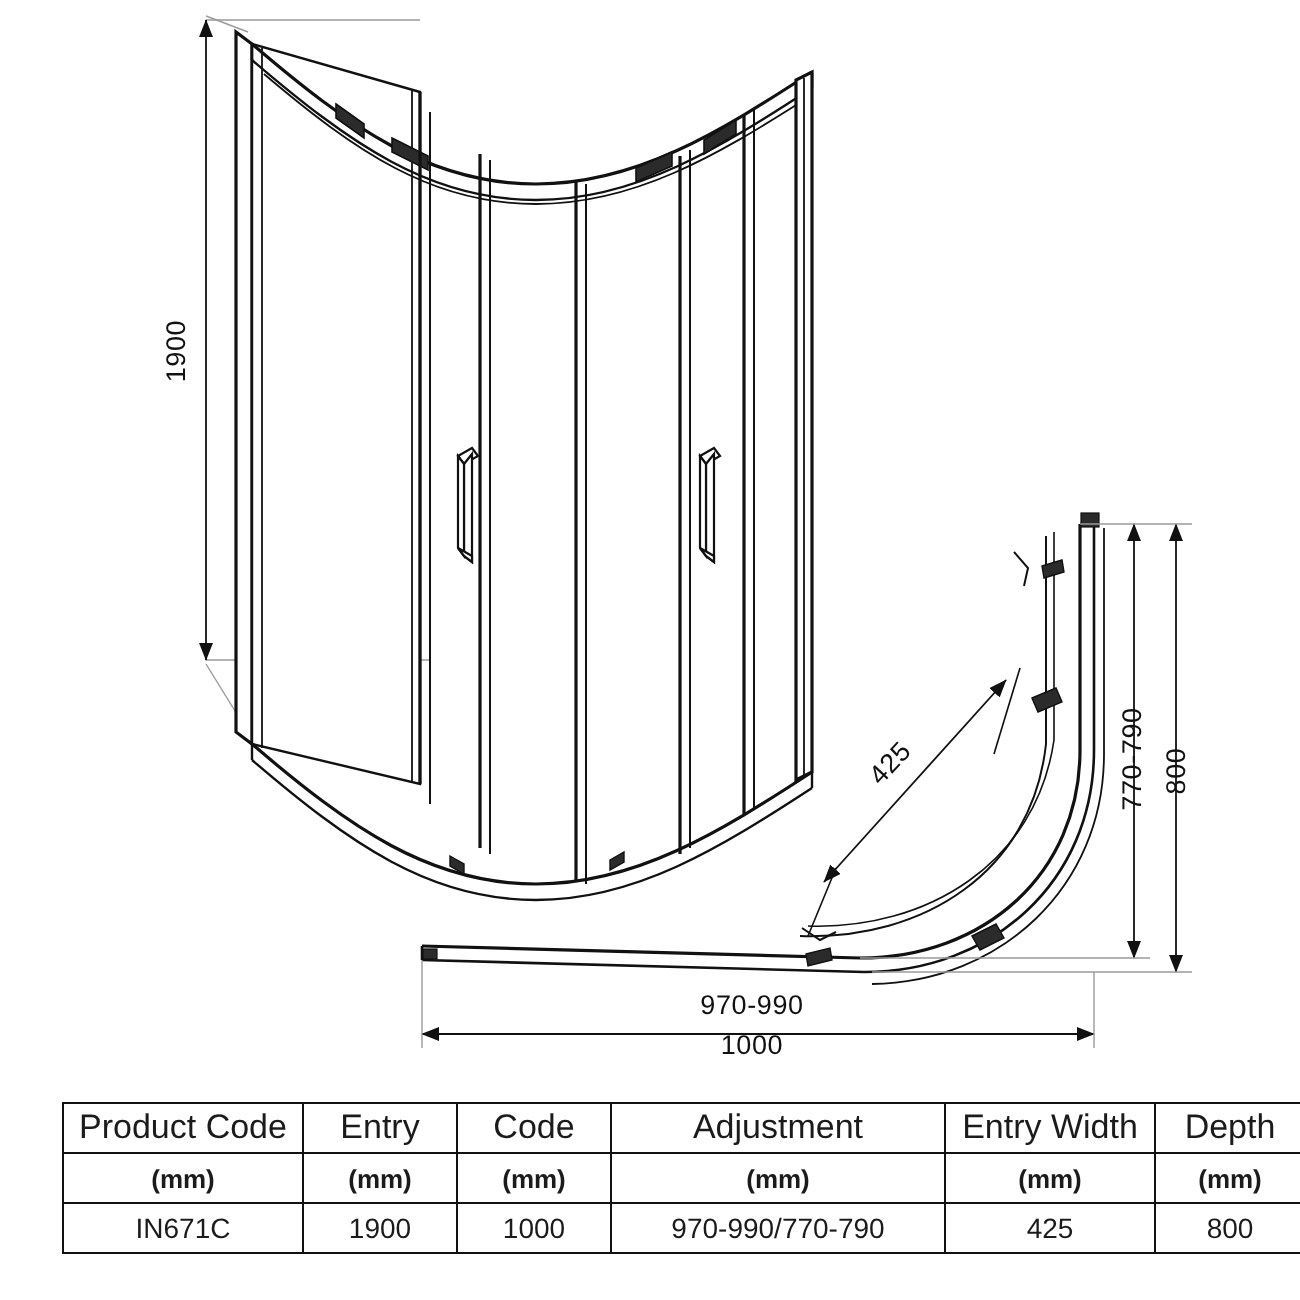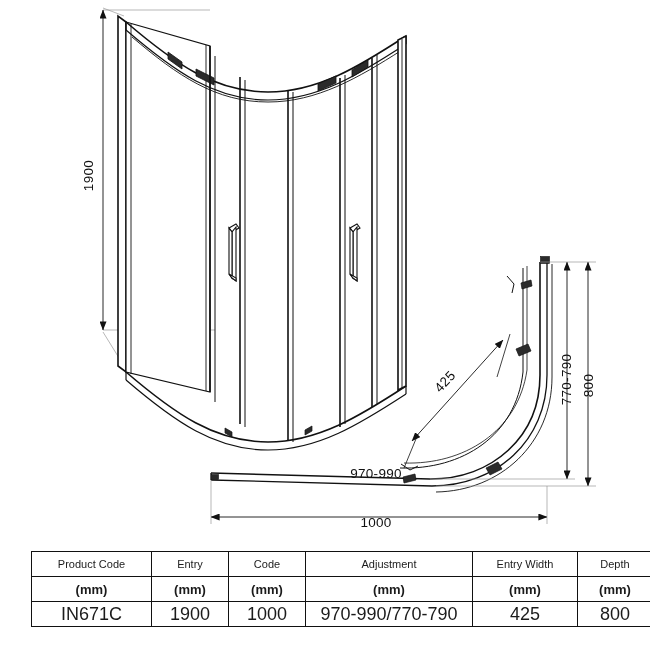--- a/index.html
+++ b/index.html
@@ -25,23 +25,23 @@
   #spec-table td{
     border:1.6px solid #111;
     text-align:center;
     vertical-align:middle;
     height:24px;
     font-size:13.5px;
     color:#1b1b1b;
     padding:0 2px;
     white-space:nowrap;
   }
-  #spec-table tr.header-row td{font-size:11px;}
+  #spec-table tr.header-row td{font-size:17px;}
   #spec-table tr.unit-row td{font-size:13px;font-weight:bold;}
-  #spec-table tr.value-row td{font-size:18px;}
+  #spec-table tr.value-row td{font-size:14px;}
   .c-code{width:115px;}
   .c-height{width:72px;}
   .c-width{width:72px;}
   .c-adj{width:162px;}
   .c-entry{width:100px;margin-top:42px;}
   .c-depth{width:70px;}
 
   
   .dim-text{
     position:absolute;
@@ -50,21 +50,21 @@
     color:#111;
     white-space:nowrap;
     letter-spacing:0.3px;
   }
   .rot90{transform:rotate(-90deg);transform-origin:50% 50%;}
   .rotdiag{transform:rotate(-47deg);transform-origin:50% 50%;}
 
   #dim-1900{left:60px;top:168px;width:56px;text-align:center;}
   #dim-770{left:535px;top:372px;width:62px;text-align:center;}
   #dim-800{left:563px;top:378px;width:50px;text-align:center;}
-  #dim-970{left:334px;top:466px;width:84px;text-align:center;}
+  #dim-970{left:334px;top:495px;width:84px;text-align:center;}
   #dim-1000{left:340px;top:515px;width:72px;text-align:center;}
   #dim-425{left:423px;top:374px;width:44px;text-align:center;}
 </style>
 </head>
 <body>
 
 <div id="sheet">
 
   <svg id="drawing" viewBox="0 0 650 650">
     <defs>

